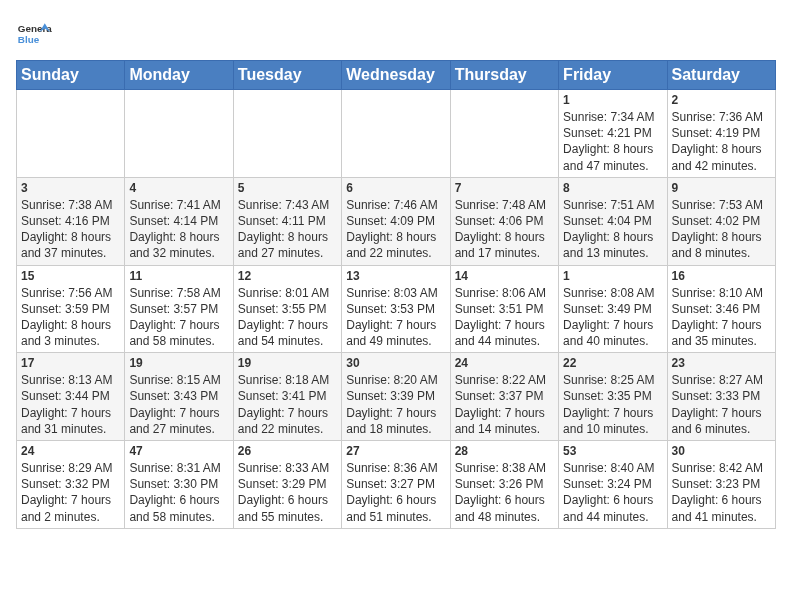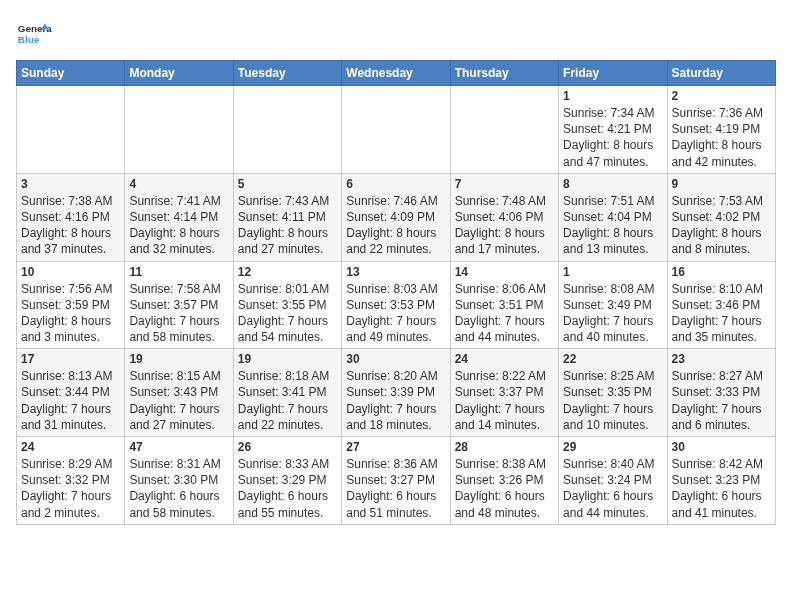--- a/index.html
+++ b/index.html
@@ -37,21 +37,21 @@
       font-size: 14px;
       color: #333;
     }
     .calendar {
       width: 100%;
       border-collapse: collapse;
     }
     .calendar th {
       background: #4a7fc1;
       color: #fff;
-      font-size: 12px;
+      font-size: 16px;
       font-weight: bold;
       padding: 5px 4px;
       border: 1px solid #3a6cb0;
       text-align: left;
     }
     .calendar td {
       border: 1px solid #ccc;
       vertical-align: top;
       padding: 3px 4px;
       width: calc(100%/7);
@@ -151,21 +151,21 @@
           <div class="day-num">8</div>
           <div class="day-info">Sunrise: 7:51 AM<br>Sunset: 4:04 PM<br>Daylight: 8 hours and 13 minutes.</div>
         </td>
         <td>
           <div class="day-num">9</div>
           <div class="day-info">Sunrise: 7:53 AM<br>Sunset: 4:02 PM<br>Daylight: 8 hours and 8 minutes.</div>
         </td>
       </tr>
       <tr>
         <td>
-          <div class="day-num">10</div>
+          <div class="day-num">15</div>
           <div class="day-info">Sunrise: 7:56 AM<br>Sunset: 3:59 PM<br>Daylight: 8 hours and 3 minutes.</div>
         </td>
         <td>
           <div class="day-num">11</div>
           <div class="day-info">Sunrise: 7:58 AM<br>Sunset: 3:57 PM<br>Daylight: 7 hours and 58 minutes.</div>
         </td>
         <td>
           <div class="day-num">12</div>
           <div class="day-info">Sunrise: 8:01 AM<br>Sunset: 3:55 PM<br>Daylight: 7 hours and 54 minutes.</div>
         </td>
@@ -231,21 +231,21 @@
         </td>
         <td>
           <div class="day-num">27</div>
           <div class="day-info">Sunrise: 8:36 AM<br>Sunset: 3:27 PM<br>Daylight: 6 hours and 51 minutes.</div>
         </td>
         <td>
           <div class="day-num">28</div>
           <div class="day-info">Sunrise: 8:38 AM<br>Sunset: 3:26 PM<br>Daylight: 6 hours and 48 minutes.</div>
         </td>
         <td>
-          <div class="day-num">29</div>
+          <div class="day-num">53</div>
           <div class="day-info">Sunrise: 8:40 AM<br>Sunset: 3:24 PM<br>Daylight: 6 hours and 44 minutes.</div>
         </td>
         <td>
           <div class="day-num">30</div>
           <div class="day-info">Sunrise: 8:42 AM<br>Sunset: 3:23 PM<br>Daylight: 6 hours and 41 minutes.</div>
         </td>
       </tr>
     </tbody>
 </table>
 

